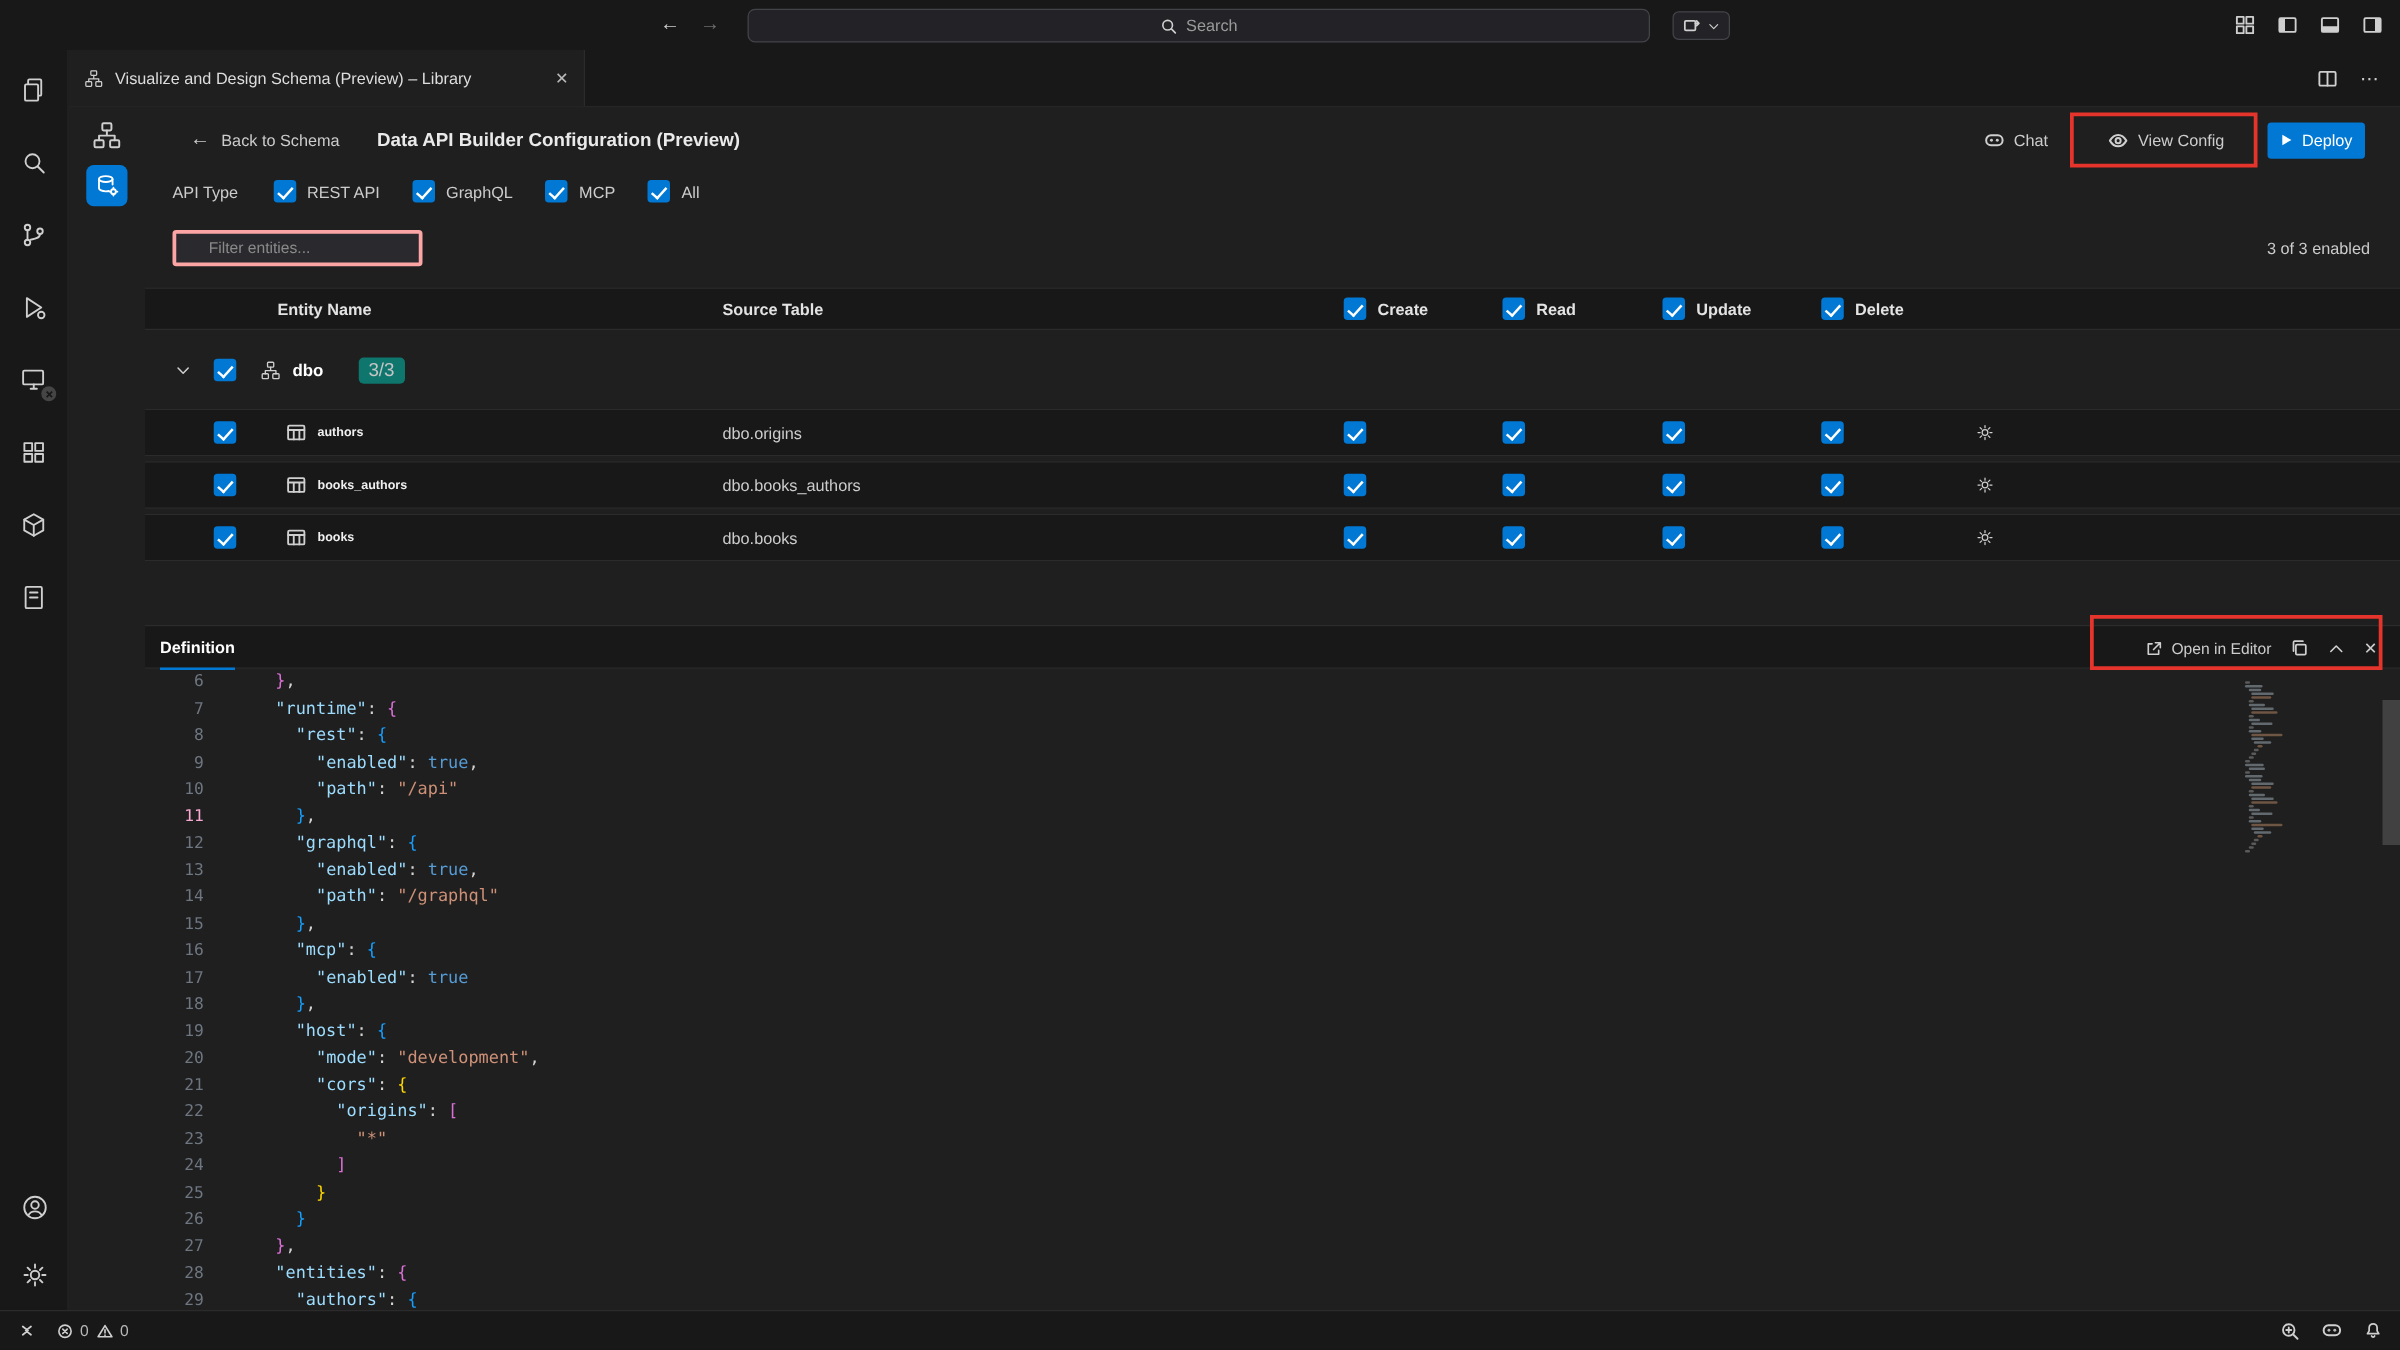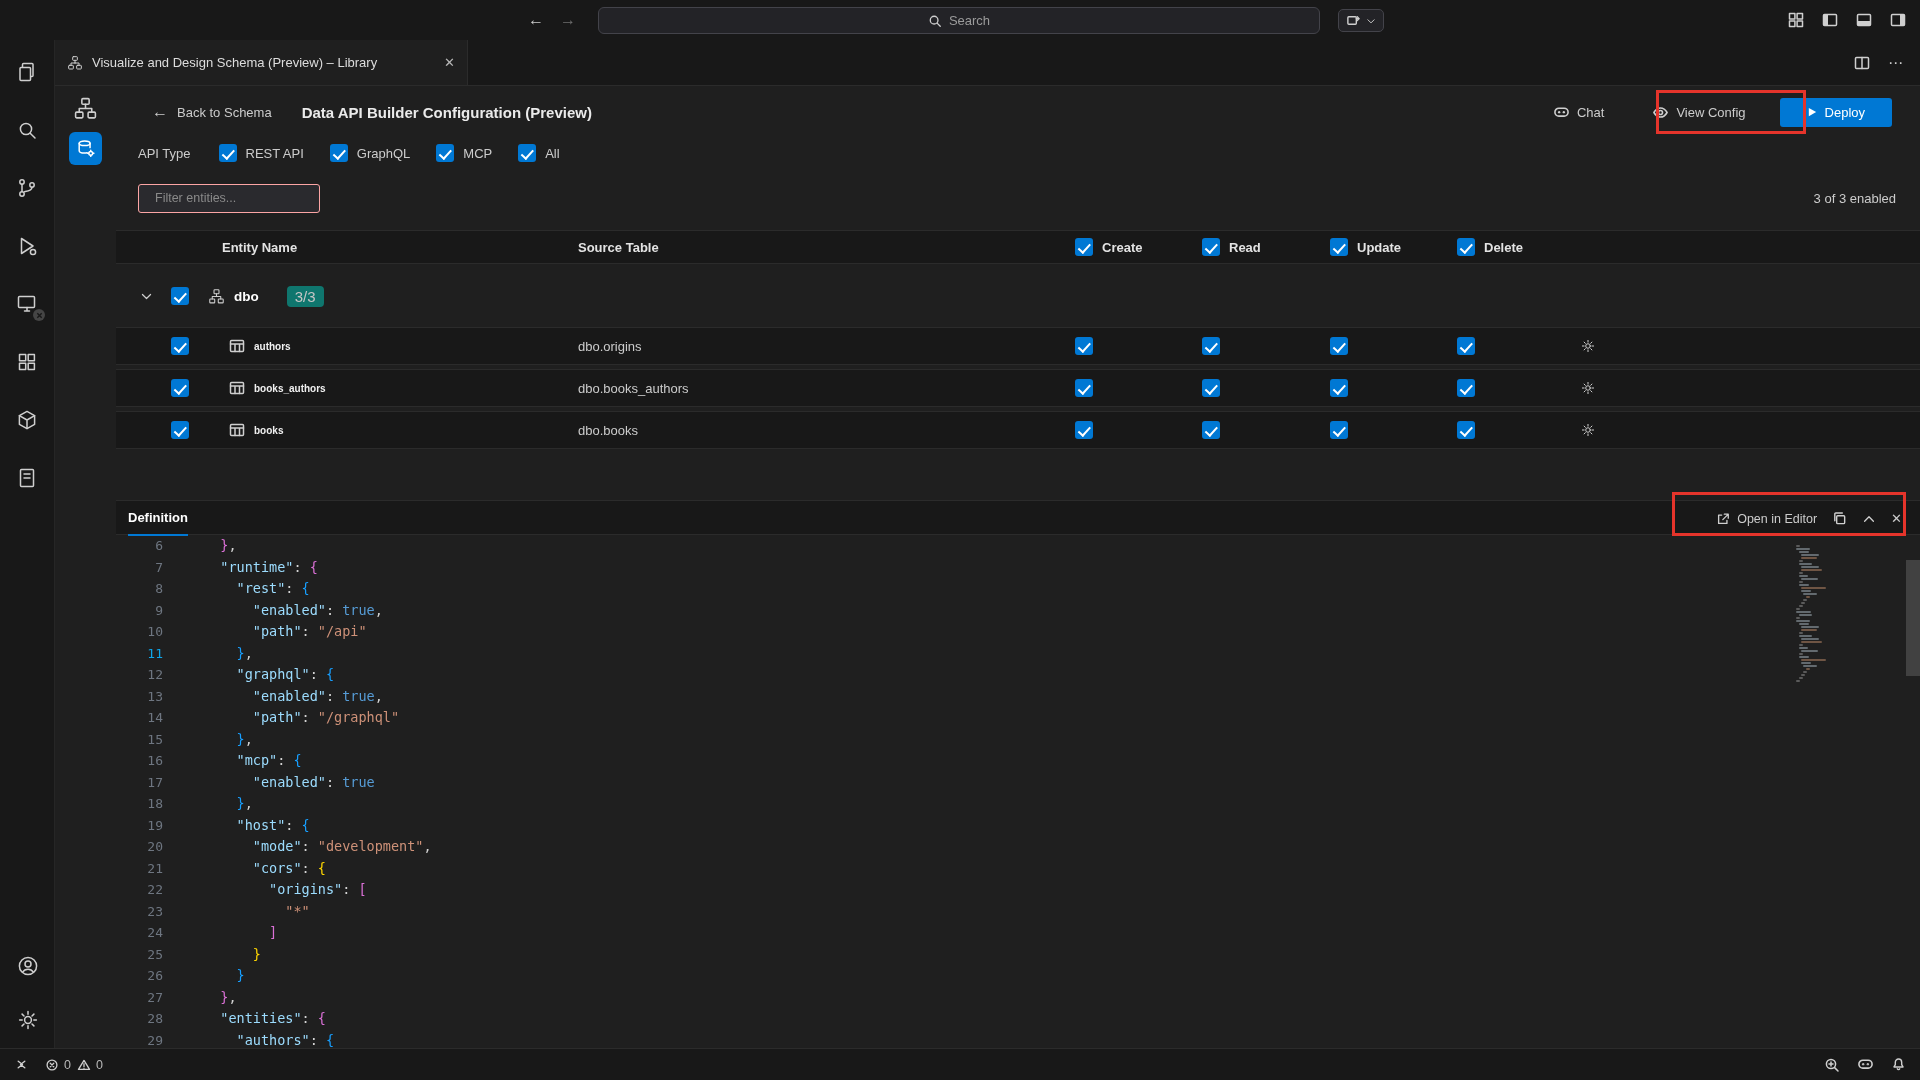--- a/index.html
+++ b/index.html
@@ -52,30 +52,30 @@
   .panel{position:absolute;left:61px;top:0;right:0;bottom:0}
 
   .page-header{position:absolute;left:0;right:0;top:6px;height:40px;display:flex;align-items:center;padding:0 28px 0 36px}
   .back-link{display:flex;align-items:center;gap:9px;color:#cccccc}
   .back-link .arr{font-size:16px}
   .page-title{margin-left:30px;font-size:15px;font-weight:700;color:#eaeaea}
   .hspacer{flex:1}
   .chat-btn{display:flex;align-items:center;gap:7px;color:#cccccc;margin-right:38px}
   .view-config-btn{display:flex;align-items:center;gap:7px;color:#cccccc;padding:7px 10px}
   .deploy-btn{margin-left:24px;height:29px;background:var(--accent);border-radius:3px;color:#fff;
-    display:flex;align-items:center;gap:7px;padding:0 27px}
+    display:flex;align-items:center;gap:7px;padding:0 10px}
 
   .api-row{position:absolute;top:52px;left:22px;right:28px;height:30px;display:flex;align-items:center;gap:26px}
   .api-label{color:#cccccc;margin-right:2px}
   .api-options{display:flex;align-items:center;gap:26px}
   .cb-group{display:flex;align-items:center;gap:9px}
 
   .filter-row{position:absolute;top:96px;left:22px;right:24px;height:32px;display:flex;align-items:center;justify-content:space-between}
-  .filter-input{width:182px;height:29px;background:#2a2a2e;border:1px solid #fca5a5;border-radius:3px;
-    display:flex;align-items:center;gap:7px;padding:0 9px}
+  .filter-input{width:200px;height:29px;background:#2a2a2e;border:3px solid #fca5a5;border-radius:3px;
+    display:flex;align-items:center;gap:17px;padding:0 9px}
   .filter-input input{flex:1;background:transparent;border:none;outline:none;color:#cccccc;font-size:12.5px;
     font-family:"Liberation Sans","DejaVu Sans",sans-serif}
   .filter-input input::placeholder{color:#8a8a8a}
   .enabled-count{color:#cccccc}
 
   
   .entity-table{position:absolute;top:144px;left:0;right:0}
   .tg{display:grid;grid-template-columns:55px 37px 370px 497px 127px 128px 127px 113px 1fr;align-items:center}
   .thead{height:34px;background:var(--bar);border-top:1px solid var(--line);border-bottom:1px solid var(--line);color:#e3e3e3}
   .th-ent{padding-left:14px;font-weight:600}
@@ -107,21 +107,21 @@
     border-bottom:2px solid var(--accent);color:#fff;font-weight:700}
   .def-controls{position:absolute;right:18px;top:0;height:35px;display:flex;align-items:center;gap:15px;color:#cccccc}
   .open-editor{display:flex;align-items:center;gap:7px;font-size:12.5px}
   .def-close{font-size:13px;color:#cccccc}
 
   
   .editor{position:absolute;top:449px;left:0;right:0;bottom:0;overflow:hidden;
     font-family:"DejaVu Sans Mono",monospace;font-size:13.5px}
   .cline{display:flex;height:21.5px;line-height:21.5px}
   .num{width:47px;text-align:right;color:#6e7681;flex:none;font-size:13px}
-  .cline.active .num{color:#0ea5e9}
+  .cline.active .num{color:#f9a8d4}
   .ctext{white-space:pre;padding-left:41px;color:#d4d4d4}
   .tk-pln{color:#d4d4d4}.tk-key{color:#9cdcfe}.tk-str{color:#ce9178}.tk-kw{color:#569cd6}
   .tk-b1{color:#ffd700}.tk-b2{color:#da70d6}.tk-b3{color:#179fff}
   .minimap{position:absolute;right:16px;top:10px;width:110px}
   .mm-line{height:2px;margin-bottom:1px;border-radius:1px;opacity:.55}
   .vscroll{position:absolute;right:0;top:0;width:14px;bottom:0}
   .vthumb{position:absolute;left:0;width:14px;top:25px;height:116px;background:rgba(121,121,121,.38)}
 
   
   .statusbar{position:absolute;left:0;bottom:0;width:1920px;height:32px;background:var(--bar);

